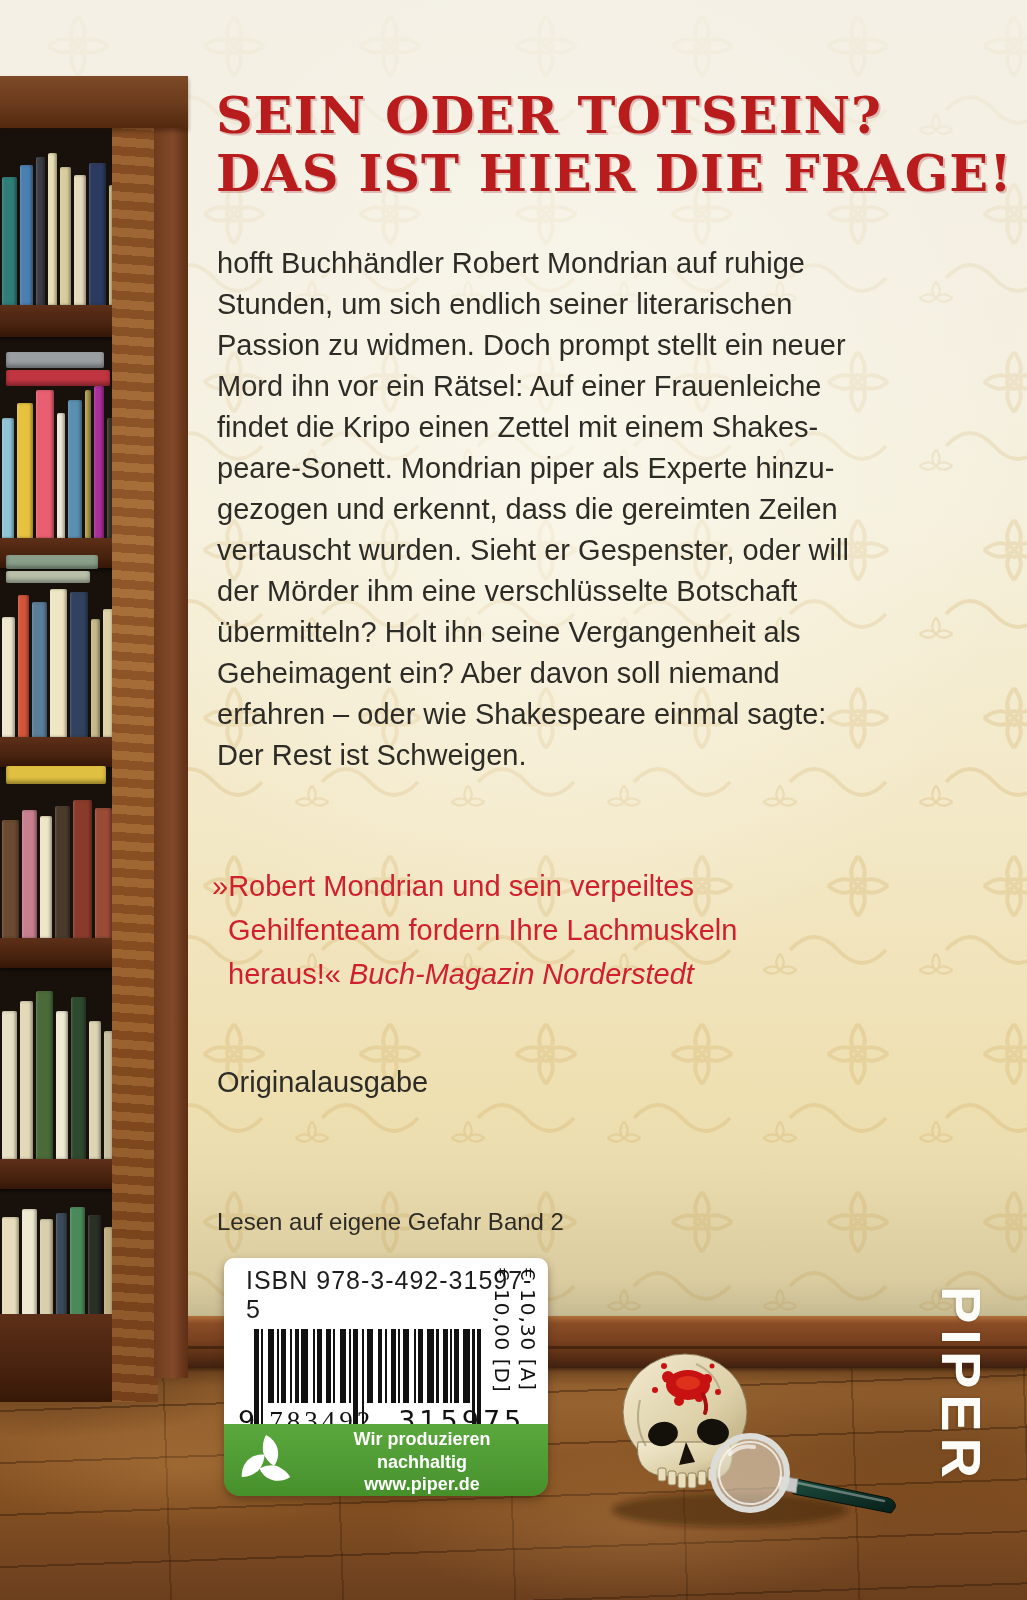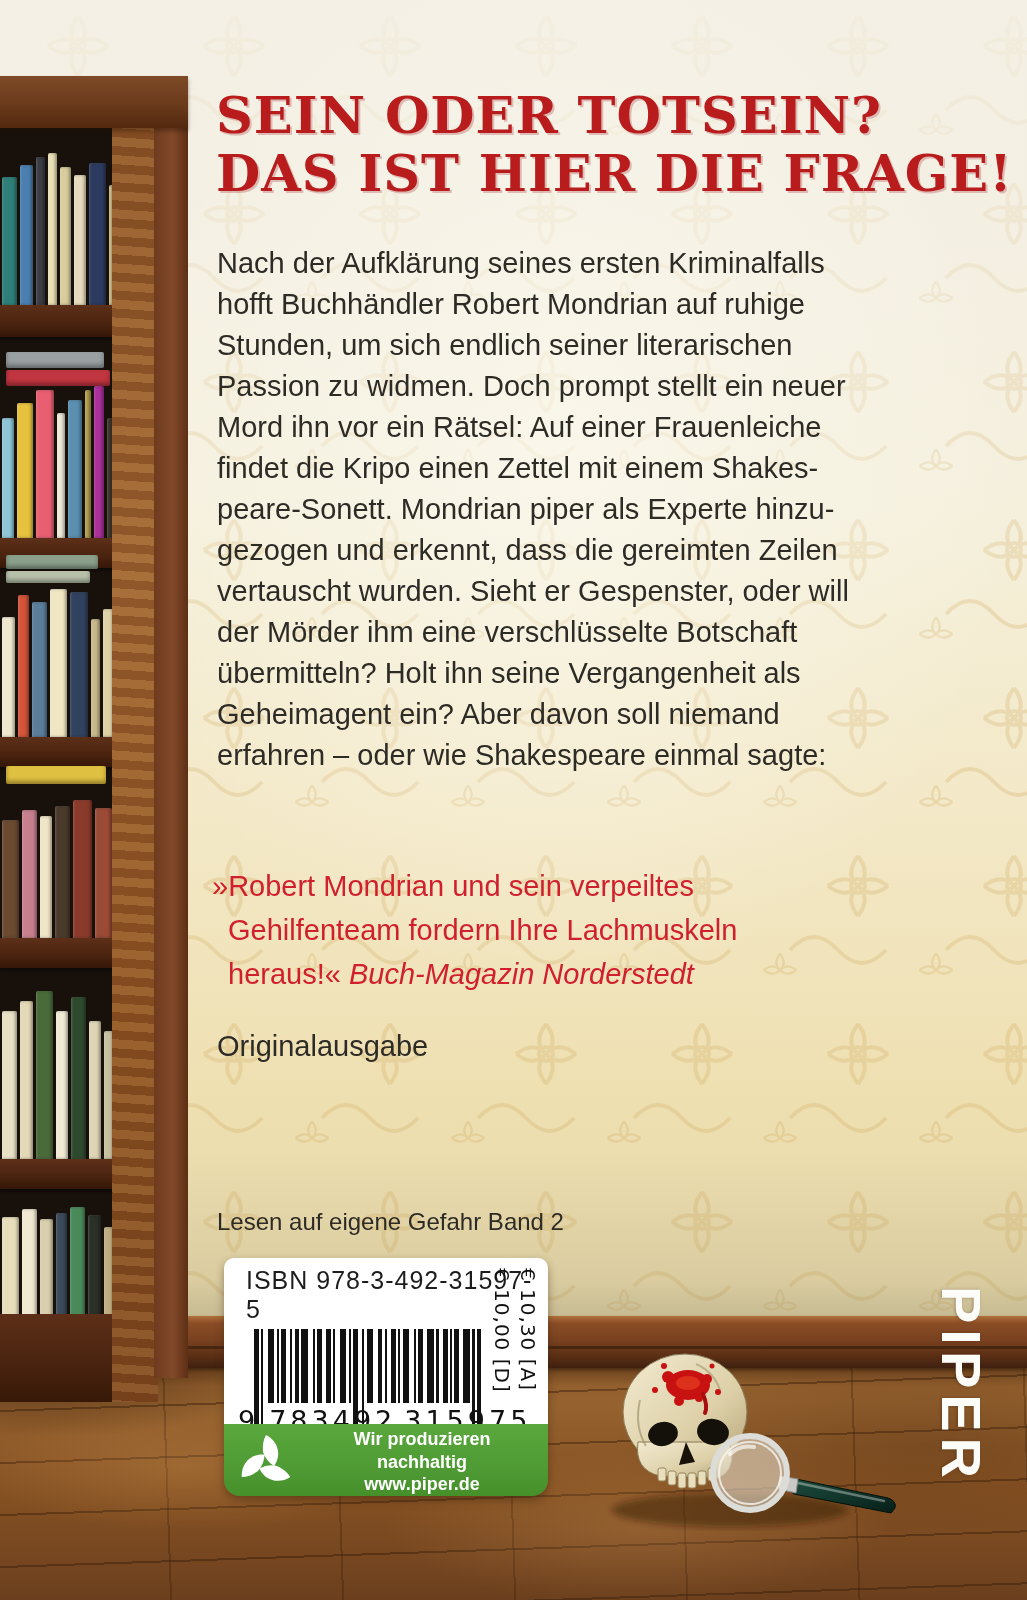--- a/index.html
+++ b/index.html
@@ -63,38 +63,38 @@
   .headline{position:absolute;left:216px;top:86px;z-index:5;
     font-family:"DejaVu Serif",serif;font-weight:700;font-size:51px;line-height:58px;
     color:#b91c1c;letter-spacing:1px;
     text-shadow:2px 2px 0 rgba(150,25,30,.25);}
   .blurb{position:absolute;left:217px;top:243px;width:720px;z-index:5;
     font-size:29px;line-height:41px;color:#2d2b26;}
   .quote{position:absolute;left:212px;top:864px;width:640px;z-index:5;
     font-size:29px;line-height:44px;color:#d1202d;}
   .quote .indent{padding-left:16px;}
   .quote .attrib{font-style:italic;}
-  .edition{position:absolute;left:217px;top:1030px;z-index:5;
+  .edition{position:absolute;left:217px;top:1066px;z-index:5;
     font-size:29px;color:#2d2b26;}
   .series{position:absolute;left:217px;top:1208px;z-index:5;
     font-size:24px;color:#2d2b26;}
 
   
   .sticker{position:absolute;left:224px;top:1258px;width:324px;z-index:7;
     border-radius:10px 10px 16px 16px;overflow:hidden;
     box-shadow:0 4px 9px rgba(60,35,15,.45);}
   .sticker-white{position:relative;background:#fff;height:166px;padding:6px 12px 0 12px;box-sizing:border-box;}
   .isbn-row{font-size:25px;color:#1d1d1d;letter-spacing:1px;margin:2px 0 5px 10px;}
   .bars-wrap{position:relative;height:112px;width:238px;margin-left:2px;}
   .bars{position:absolute;left:16px;top:0;display:flex;align-items:flex-start;}
   .bar{background:#111;}
   .digits{position:absolute;left:0;right:0;bottom:6px;display:flex;
     font-family:"DejaVu Sans",sans-serif;font-size:27px;font-weight:500;color:#111;line-height:28px;}
   .digits .lead{margin-right:14px;}
-  .digits .grp1{letter-spacing:4px;margin-right:8px;}
+  .digits .grp1{letter-spacing:4px;margin-right:24px;font-family:Liberation Serif, serif;}
   .digits .grp2{letter-spacing:4px;}
   .price-area{position:absolute;top:8px;right:6px;width:56px;height:150px;}
   .price{position:absolute;top:2px;white-space:nowrap;transform:rotate(90deg);
     transform-origin:0 0;font-family:"DejaVu Sans",sans-serif;
     font-size:20px;font-weight:500;color:#111;letter-spacing:1px;}
   .price.de{left:28px;}
   .price.at{left:54px;}
   .sticker-green{position:relative;height:72px;
     background:linear-gradient(180deg,#5aa83d 0%,#4d9832 70%,#459029 100%);}
   .badge-icon{position:absolute;left:12px;top:7px;}
@@ -232,33 +232,33 @@
     <div class="shelf-side"></div>
     <div class="shelf-top"></div>
   </div>
 
   <div class="headline">
     <div>SEIN ODER TOTSEIN?</div>
     <div>DAS IST HIER DIE FRAGE!</div>
   </div>
 
   <div class="blurb">
-    <div>Nach der Aufklärung seines ersten Kriminalfalls</div>
     <div>hofft Buchhändler Robert Mondrian auf ruhige</div>
     <div>Stunden, um sich endlich seiner literarischen</div>
     <div>Passion zu widmen. Doch prompt stellt ein neuer</div>
     <div>Mord ihn vor ein Rätsel: Auf einer Frauenleiche</div>
     <div>findet die Kripo einen Zettel mit einem Shakes-</div>
     <div>peare-Sonett. Mondrian piper als Experte hinzu-</div>
     <div>gezogen und erkennt, dass die gereimten Zeilen</div>
     <div>vertauscht wurden. Sieht er Gespenster, oder will</div>
     <div>der Mörder ihm eine verschlüsselte Botschaft</div>
     <div>übermitteln? Holt ihn seine Vergangenheit als</div>
     <div>Geheimagent ein? Aber davon soll niemand</div>
     <div>erfahren – oder wie Shakespeare einmal sagte:</div>
+    <div>Der Rest ist Schweigen.</div>
   </div>
 
   <div class="quote">
     <div>»Robert Mondrian und sein verpeiltes</div>
     <div class="indent">Gehilfenteam fordern Ihre Lachmuskeln</div>
     <div class="indent">
       <span>heraus!«</span>
       <span class="attrib">Buch-Magazin Norderstedt</span>
     </div>
   </div>

